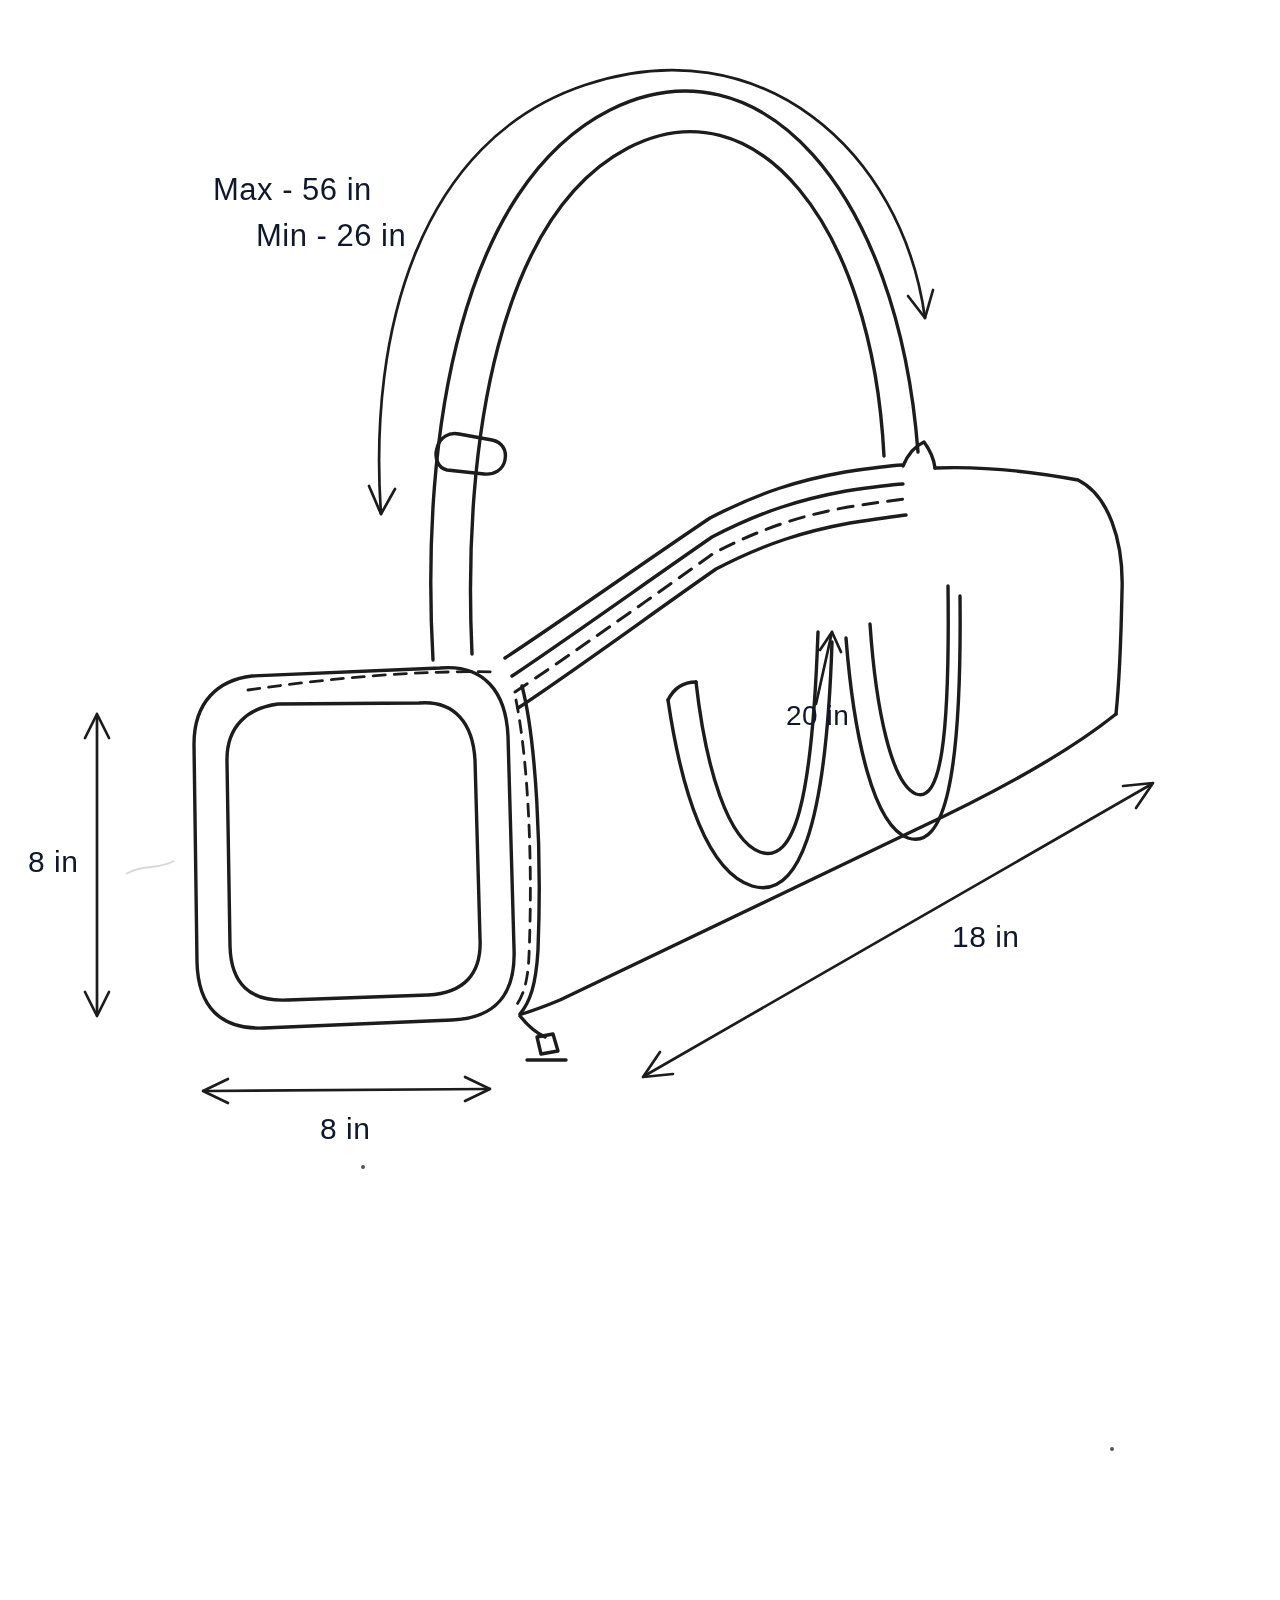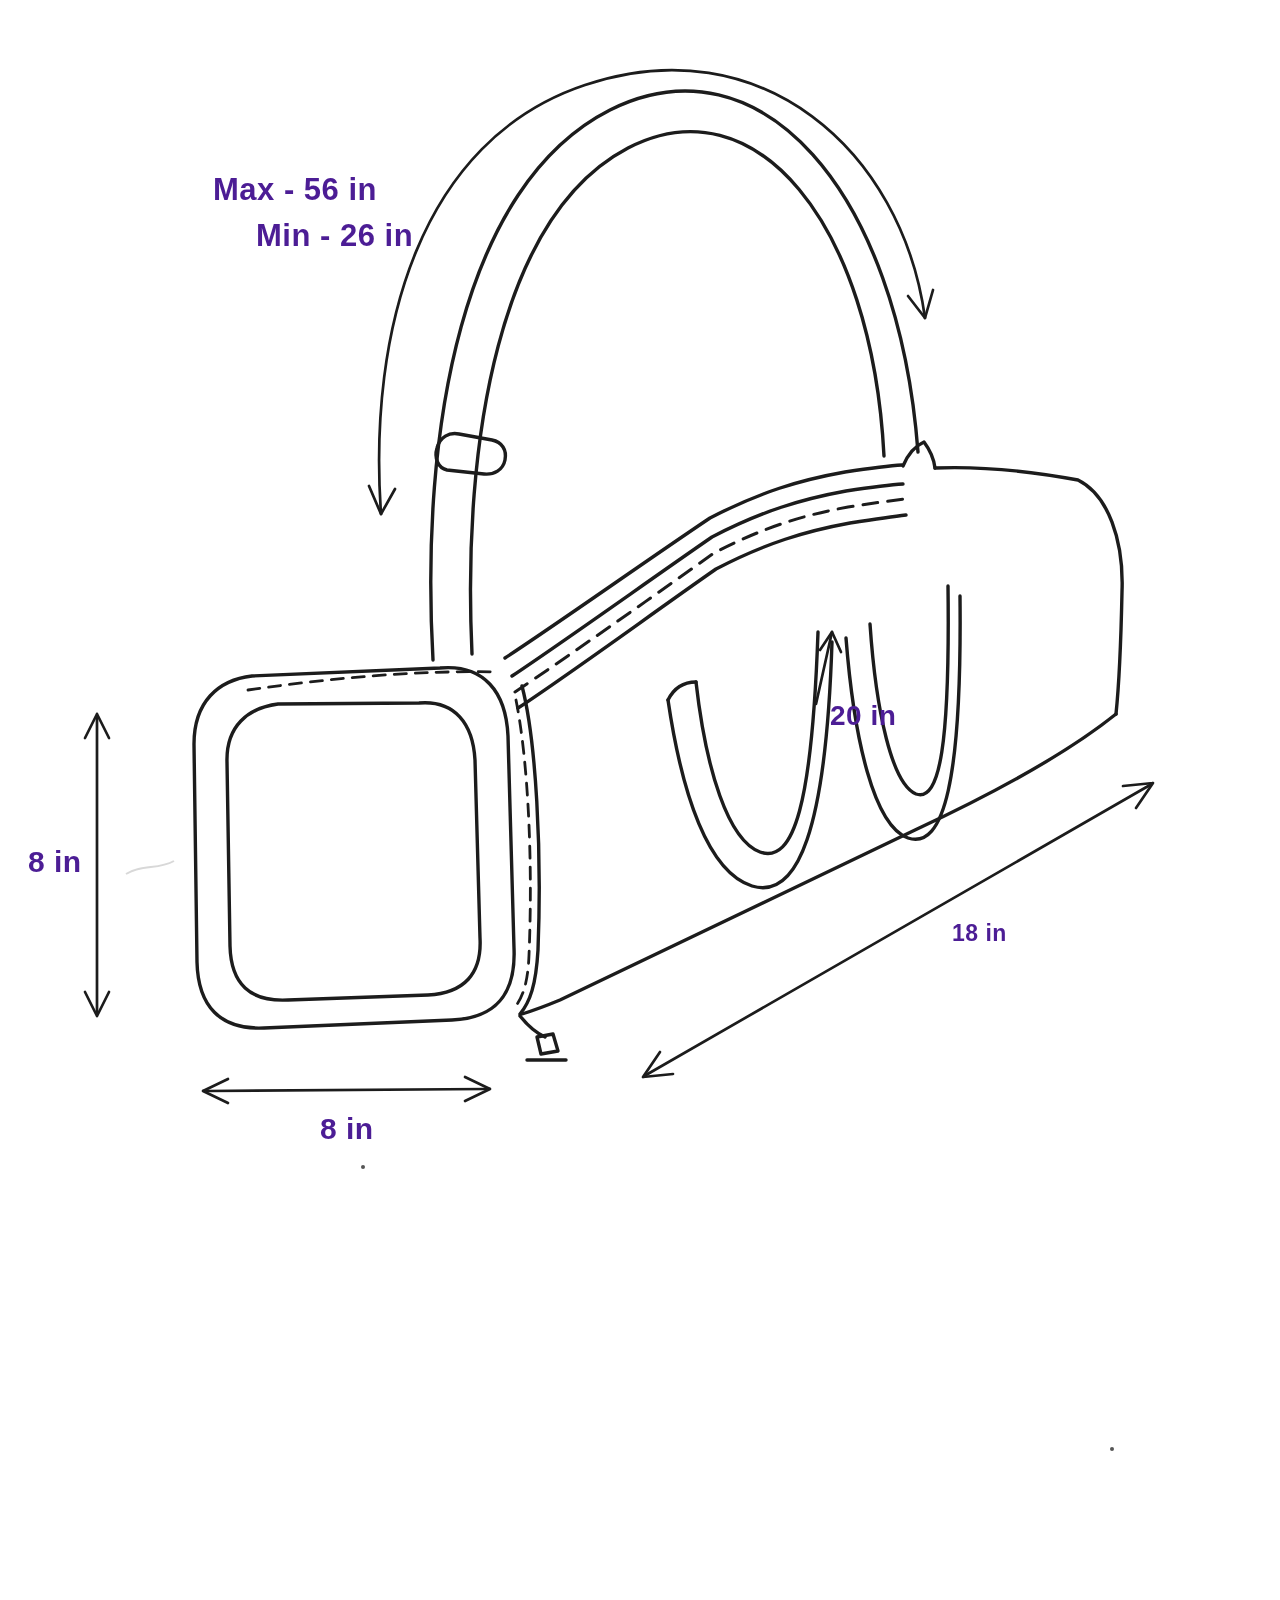--- a/index.html
+++ b/index.html
@@ -17,29 +17,29 @@
   }
   .sketch-svg {
     position: absolute;
     left: 0;
     top: 0;
     width: 1280px;
     height: 1600px;
   }
   .label {
     position: absolute;
-    color: #4c1d95;
+    color: #0f172a;
     white-space: nowrap;
     letter-spacing: 0.5px;
-    font-weight: 700;
+    font-weight: 400;
   }
   .label-strap-max { left: 213px; top: 172px; font-size: 31px; }
   .label-strap-min { left: 218px; top: 218px; font-size: 31px; margin-left: 38px; }
-  .label-handle    { left: 830px; top: 700px; font-size: 28px; }
-  .label-length    { left: 952px; top: 920px; font-size: 23px; text-align: center; }
+  .label-handle    { left: 786px; top: 700px; font-size: 28px; }
+  .label-length    { left: 952px; top: 920px; font-size: 30px; text-align: center; }
   .label-height    { left: 28px;  top: 845px; font-size: 30px; }
   .label-width     { left: 320px; top: 1112px; font-size: 30px; }
 
   .ink       { stroke: #1c1c1c; fill: none; stroke-linecap: round; stroke-linejoin: round; }
   .w3        { stroke-width: 3.4px; }
   .w2        { stroke-width: 2.7px; }
   .dashed    { stroke-dasharray: 15 10; stroke-width: 3px; }
   .dashed-s  { stroke-dasharray: 12 9; stroke-width: 2.8px; }
   .faint     { stroke: #d8d8d8; stroke-width: 2px; fill: none; }
   .speck     { fill: #555555; }

